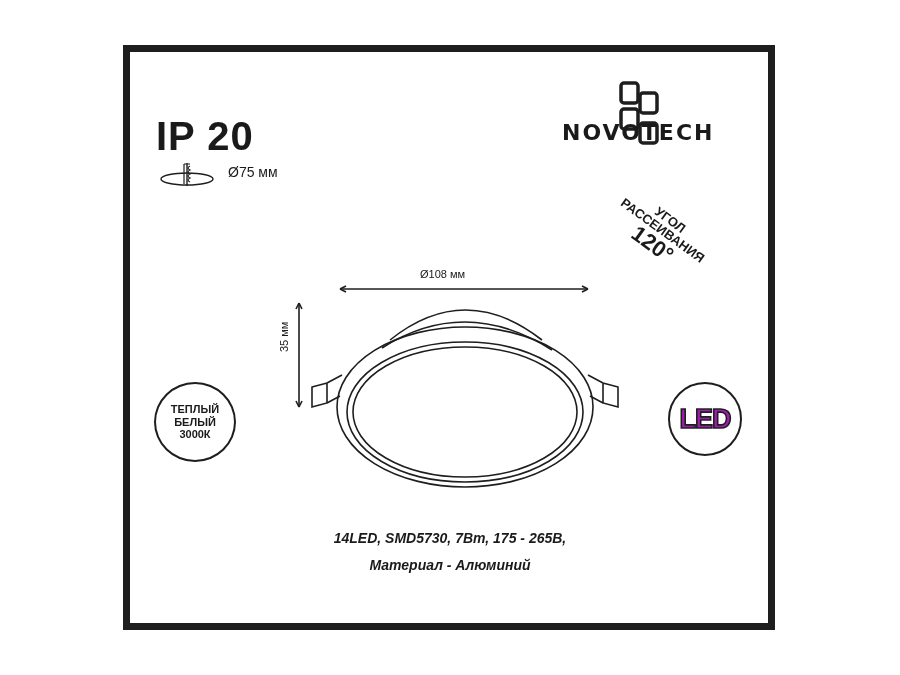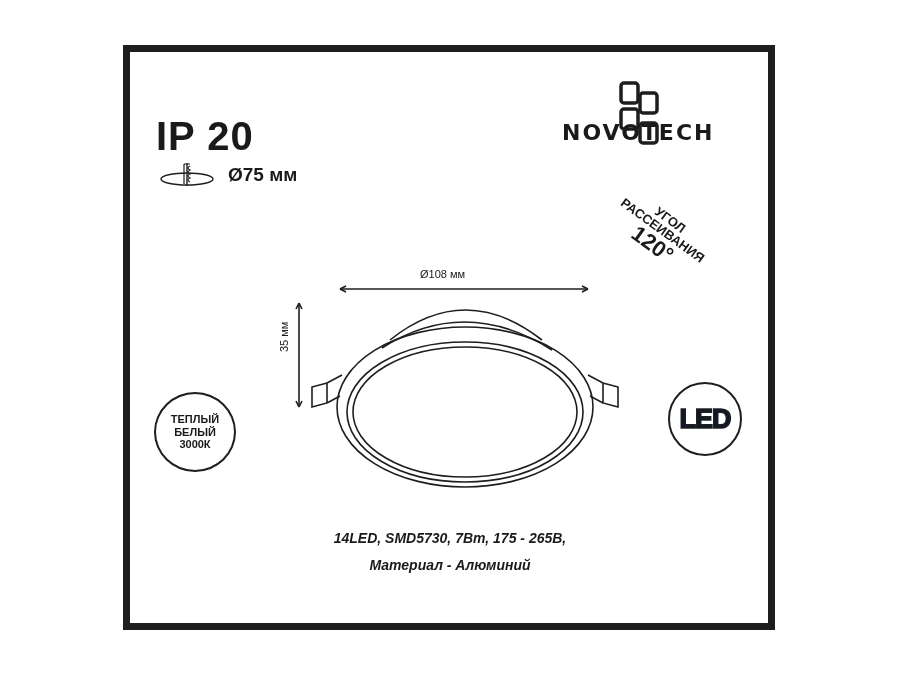--- a/index.html
+++ b/index.html
@@ -1,30 +1,30 @@
 <!DOCTYPE html>
 <html><head>
 <meta charset="utf-8">
 <style>
   html, body { margin: 0; padding: 0; background: #ffffff; }
   body { width: 900px; height: 675px; position: relative; overflow: hidden; font-family: "Liberation Sans", sans-serif; color: #1a1a1a; }
   .frame { position: absolute; left: 123px; top: 45px; width: 638px; height: 571px; border: 7px solid #1e1e1e; background: #fff; }
   .abs { position: absolute; }
   .ip { left: 156px; top: 88px; font-size: 40px; font-weight: bold; letter-spacing: 1px; line-height: 1; margin-top: 28px; }
-  .cutout-text { left: 228px; top: 165px; font-size: 19px; line-height: 1; font-weight: bold; }
+  .cutout-text { left: 228px; top: 165px; font-size: 14px; line-height: 1; }
   .logo-text { left: 562px; top: 108px; font-size: 22px; letter-spacing: 2px; font-family: "DejaVu Sans", sans-serif; font-weight: bold; margin-top: 12px; }
   .angle { left: 590px; top: 210px; width: 140px; transform: rotate(36deg); transform-origin: center; text-align: center; font-weight: bold; line-height: 1.0; }
   .angle .l1 { font-size: 13px; }
   .angle .l2 { font-size: 13px; }
   .angle .l3 { font-size: 22px; }
   .dim-w { left: 420px; top: 268px; font-size: 11px; }
   .dim-h { left: 278px; top: 352px; font-size: 11px; transform: rotate(-90deg); transform-origin: left top; }
   .badge { position: absolute; border: 2px solid #1e1e1e; border-radius: 50%; display: flex; align-items: center; justify-content: center; text-align: center; }
-  .warm { left: 154px; top: 392px; width: 78px; height: 76px; font-size: 11px; font-weight: bold; line-height: 1.15; }
-  .led { left: 668px; top: 382px; width: 70px; height: 70px; font-size: 27px; font-weight: bold; color: #0f172a; -webkit-text-stroke: 1.6px #1e1e1e; letter-spacing: -1px; }
+  .warm { left: 154px; top: 382px; width: 78px; height: 76px; font-size: 11px; font-weight: bold; line-height: 1.15; }
+  .led { left: 668px; top: 382px; width: 70px; height: 70px; font-size: 27px; font-weight: bold; color: #a21caf; -webkit-text-stroke: 1.6px #1e1e1e; letter-spacing: -1px; }
   .specs { left: 200px; top: 525px; width: 500px; text-align: center; font-size: 14px; font-weight: bold; font-style: italic; line-height: 27px; }
 </style>
 </head>
 <body>
 
 <div class="frame"></div>
 
 <div class="abs ip">IP 20</div>
 
 <svg class="abs" style="left:158px;top:160px" width="60" height="32">

